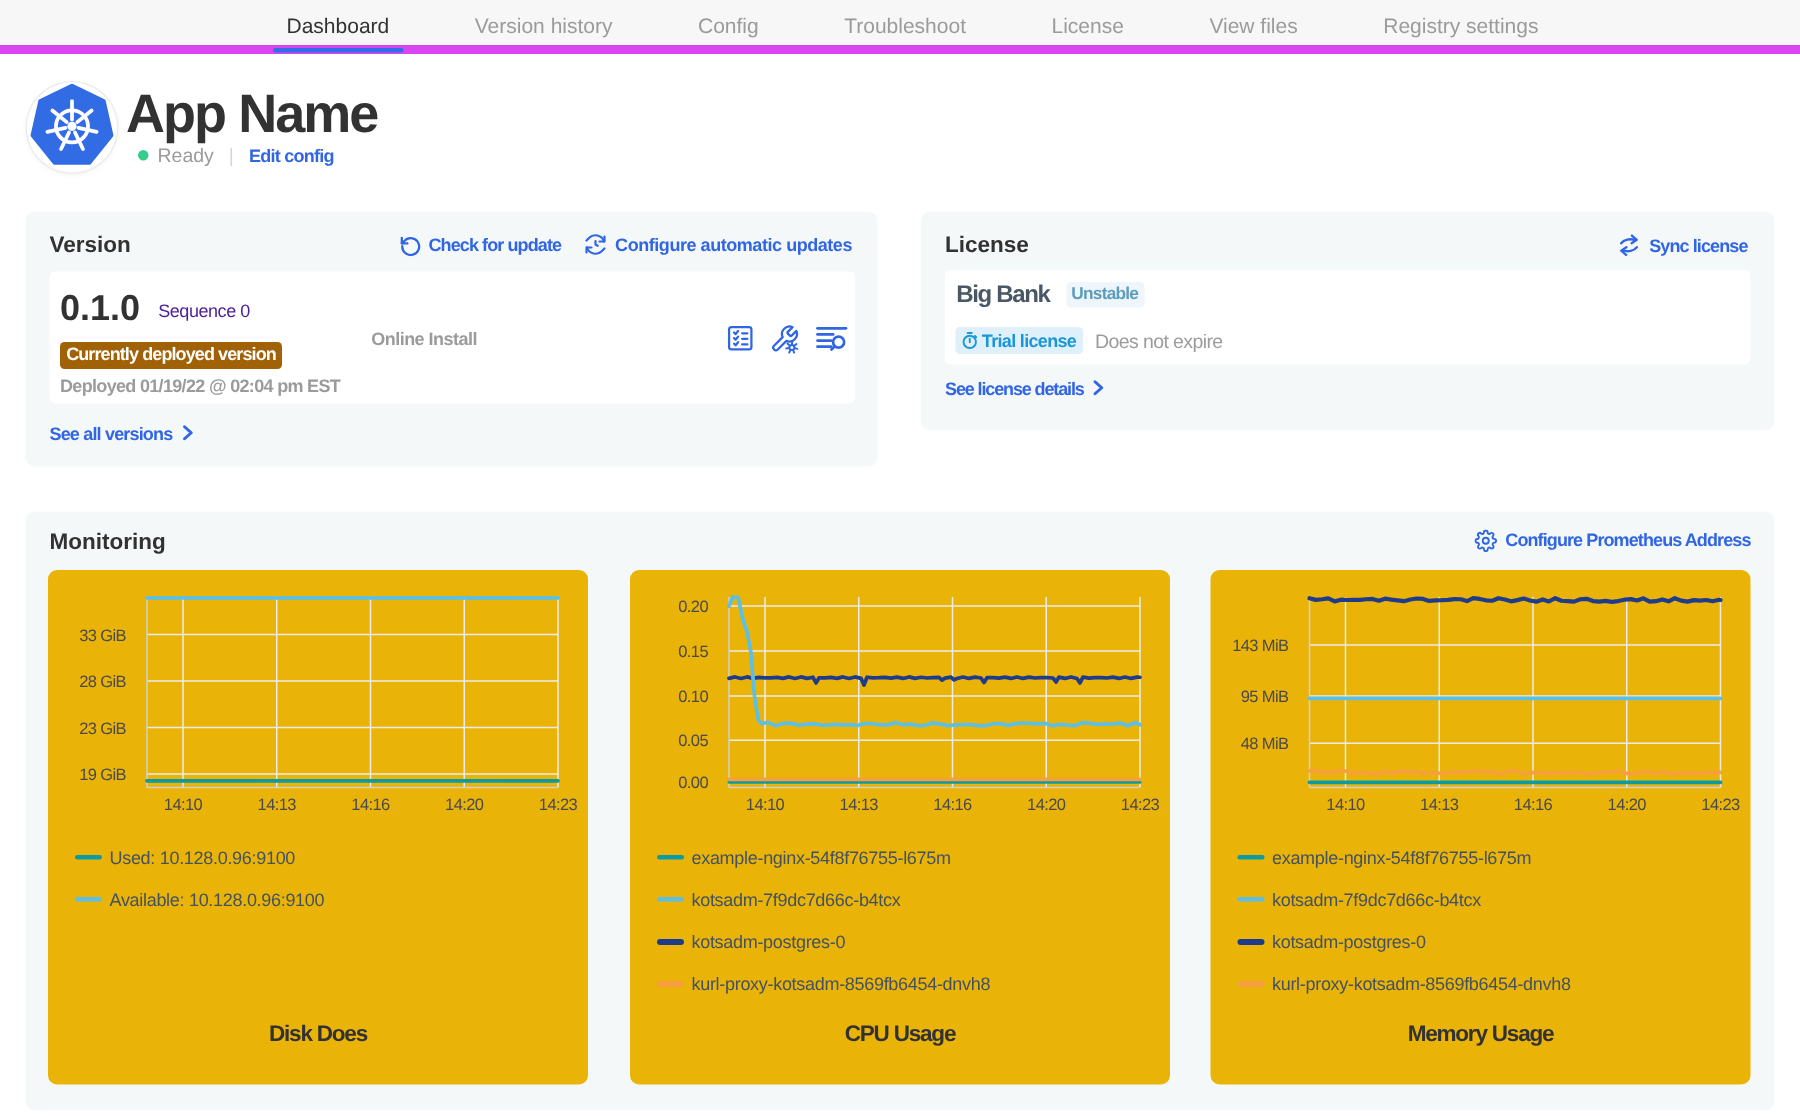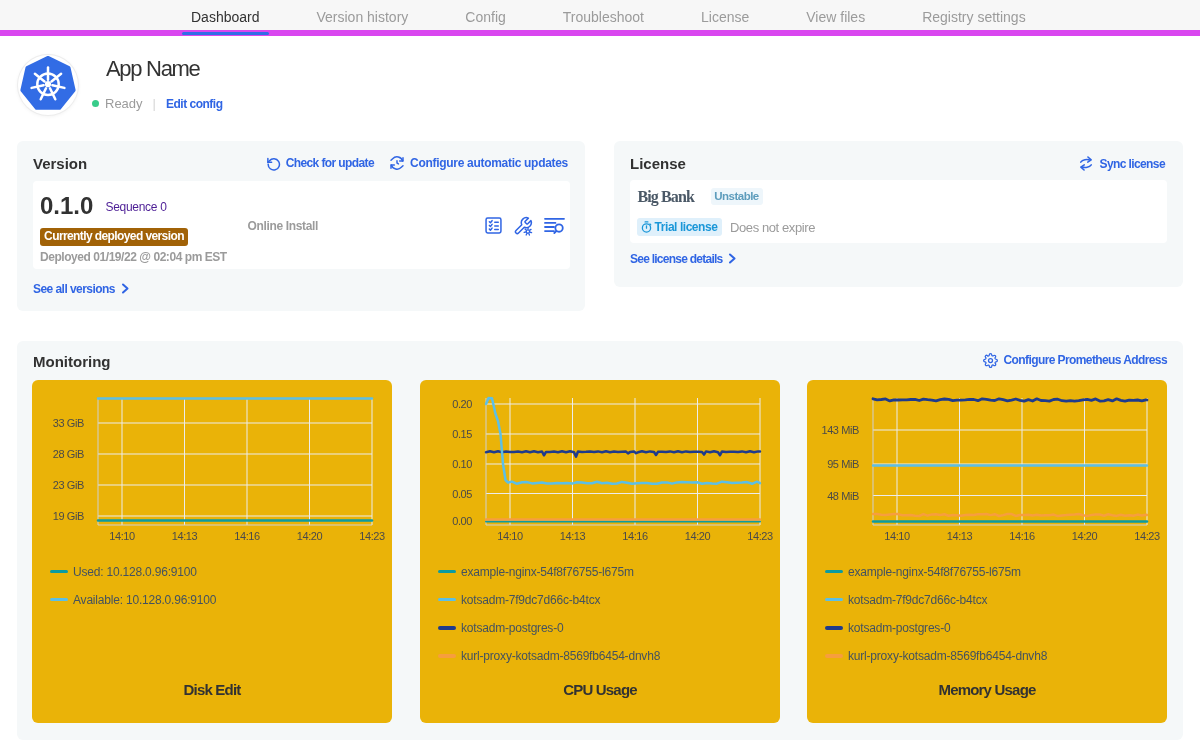--- a/index.html
+++ b/index.html
@@ -4,21 +4,21 @@
 <style>
 * { margin:0; padding:0; box-sizing:border-box; }
 html,body { width:1200px; height:746px; background:#fff; font-family:"Liberation Sans", sans-serif; overflow:hidden; }
 body { position:relative; }
 .nav { position:absolute; left:0; top:0; width:1200px; height:36px; background:#f7f7f7; border-bottom:6px solid #d946ef; }
 .nav-inner { position:absolute; left:191px; top:0; height:36px; display:flex; gap:57px; }
 .tab { position:relative; font-size:14px; color:#9b9b9b; line-height:34px; height:35px; white-space:nowrap; }
 .tab.active { color:#323232; }
 .tab.active:after { content:""; position:absolute; left:-9px; right:-9px; bottom:0px; height:3px; background:#326de6; border-radius:2px; }
 .applogo { position:absolute; left:18px; top:55px; width:60px; height:60px; border-radius:50%; background:#fff; box-shadow:0 0 0 1px #ededed, 0 1px 4px rgba(0,0,0,0.07); }
-.apptitle { position:absolute; left:106px; top:58px; font-size:22px; font-weight:normal; color:#323232; letter-spacing:-1.3px; line-height:1; }
+.apptitle { position:absolute; left:84px; top:58px; font-size:36px; font-weight:bold; color:#323232; letter-spacing:-1.3px; line-height:1; }
 .statusrow { position:absolute; left:92px; top:96px; height:15px; font-size:13px; color:#9b9b9b; line-height:15px; }
 .dot { display:inline-block; width:7px; height:7px; border-radius:50%; background:#38cc8a; vertical-align:1px; margin-right:6px;}
 .sep { color:#d6d6d6; margin:0 10px; font-size:13px; }
 .editcfg { color:#3065e4; font-weight:bold; font-size:12px; letter-spacing:-0.5px; }
 .card { position:absolute; background:#f5f8f9; border-radius:6px; }
 #versioncard { left:17px; top:141px; width:568px; height:170px; }
 #licensecard { left:614px; top:141px; width:569px; height:146px; }
 #monitoring { left:17px; top:341px; width:1166px; height:399px; }
 .cardtitle { position:absolute; font-size:15px; font-weight:bold; color:#323232; line-height:17px; }
 .whitebox { position:absolute; background:#fff; border-radius:4px; }
@@ -130,21 +130,21 @@
   <div class="cardtitle" style="left:16px;top:14px;">License</div>
   <div style="position:absolute;right:18px;top:14px;" class="iconlink">
     <span style="letter-spacing:-0.6px;display:inline-flex;align-items:center;"><svg width="14" height="17" viewBox="0 0 16 18" fill="none" stroke="#3065e4" stroke-width="1.8" stroke-linecap="round" stroke-linejoin="round" style="margin-right:6px;">
           <path d="M2 7.5 C4 4.5, 9 3.8, 12.5 5"></path>
           <path d="M10.2 1.6 L13.9 4.9 L10 7.4"></path>
           <path d="M14 10.5 C12 13.5, 7 14.2, 3.5 13"></path>
           <path d="M5.8 16.4 L2.1 13.1 L6 10.6"></path>
         </svg>Sync license</span>
     </div>
   <div class="whitebox" style="left:15.5px;top:39px;width:537.5px;height:63px;">
-    <div style="position:absolute;left:8px;top:8px;font-size:16px;font-weight:bold;color:#4a5866;letter-spacing:-0.9px;font-family:Liberation Serif, serif;">Big Bank</div>
+    <div style="position:absolute;left:8px;top:8px;font-size:16px;font-weight:bold;color:#4a5866;letter-spacing:-0.9px;">Big Bank</div>
     <div style="position:absolute;left:81px;top:7.5px;width:52px;height:17.5px;line-height:17.5px;background:#eef6fb;color:#5d9cbc;font-size:11.5px;font-weight:bold;letter-spacing:-0.5px;border-radius:3px;text-align:center;">Unstable</div>
     <div style="position:absolute;left:7px;top:38px;width:85px;height:18px;line-height:18px;background:#dff0fb;color:#1a97d8;font-size:12px;font-weight:bold;letter-spacing:-0.45px;border-radius:3px;text-align:center;">
       <svg width="11" height="12" viewBox="0 0 24 26" fill="none" stroke="#1a97d8" stroke-width="2.8" stroke-linecap="round" style="vertical-align:-1.5px;margin-right:3px;">
           <circle cx="12" cy="15" r="9"></circle>
           <path d="M12 10.5v5"></path>
           <path d="M9 2h6"></path>
           <path d="M19.5 6.5l1.8 1.8"></path>
         </svg>Trial license</div>
     <div style="position:absolute;left:100.5px;top:38.5px;font-size:13px;color:#9b9b9b;letter-spacing:-0.4px;line-height:18px;">Does not expire</div>
   </div>
@@ -182,21 +182,21 @@
         <text x="90" y="160" font-size="11" letter-spacing="-0.4" fill="#4a4a4a" text-anchor="middle" font-family="Liberation Sans, sans-serif">14:10</text>
         <text x="152.5" y="160" font-size="11" letter-spacing="-0.4" fill="#4a4a4a" text-anchor="middle" font-family="Liberation Sans, sans-serif">14:13</text>
         <text x="215" y="160" font-size="11" letter-spacing="-0.4" fill="#4a4a4a" text-anchor="middle" font-family="Liberation Sans, sans-serif">14:16</text>
         <text x="277.5" y="160" font-size="11" letter-spacing="-0.4" fill="#4a4a4a" text-anchor="middle" font-family="Liberation Sans, sans-serif">14:20</text>
         <text x="340" y="160" font-size="11" letter-spacing="-0.4" fill="#4a4a4a" text-anchor="middle" font-family="Liberation Sans, sans-serif">14:23</text>
         <path d="M66.0,18.5L340.0,18.5" fill="none" stroke="#5cbfe6" stroke-width="2.5" stroke-linejoin="round" stroke-linecap="round"></path>
         <path d="M66.0,140.5L340.0,140.5" fill="none" stroke="#0b9ba2" stroke-width="2.5" stroke-linejoin="round" stroke-linecap="round"></path>
       </svg>
     <div class="legend" style="top:185px;"><span class="ldash" style="background:#0b9ba2;"></span>Used: 10.128.0.96:9100</div>
     <div class="legend" style="top:213px;"><span class="ldash" style="background:#5cbfe6;"></span>Available: 10.128.0.96:9100</div>
-    <div class="charttitle">Disk Edit</div>
+    <div class="charttitle">Disk Does</div>
   </div>
 
   <div class="chartcard" style="left:403px;">
     <svg width="360" height="175" viewBox="0 0 360 175" id="cpuchart">
         <line x1="90" y1="18" x2="90" y2="145" stroke="#ececec" stroke-width="1"></line>
         <line x1="152.5" y1="18" x2="152.5" y2="145" stroke="#ececec" stroke-width="1"></line>
         <line x1="215" y1="18" x2="215" y2="145" stroke="#ececec" stroke-width="1"></line>
         <line x1="277.5" y1="18" x2="277.5" y2="145" stroke="#ececec" stroke-width="1"></line>
         <line x1="340" y1="18" x2="340" y2="145" stroke="#ececec" stroke-width="1"></line>
         <line x1="66" y1="24" x2="340" y2="24" stroke="#ececec" stroke-width="1"></line>

